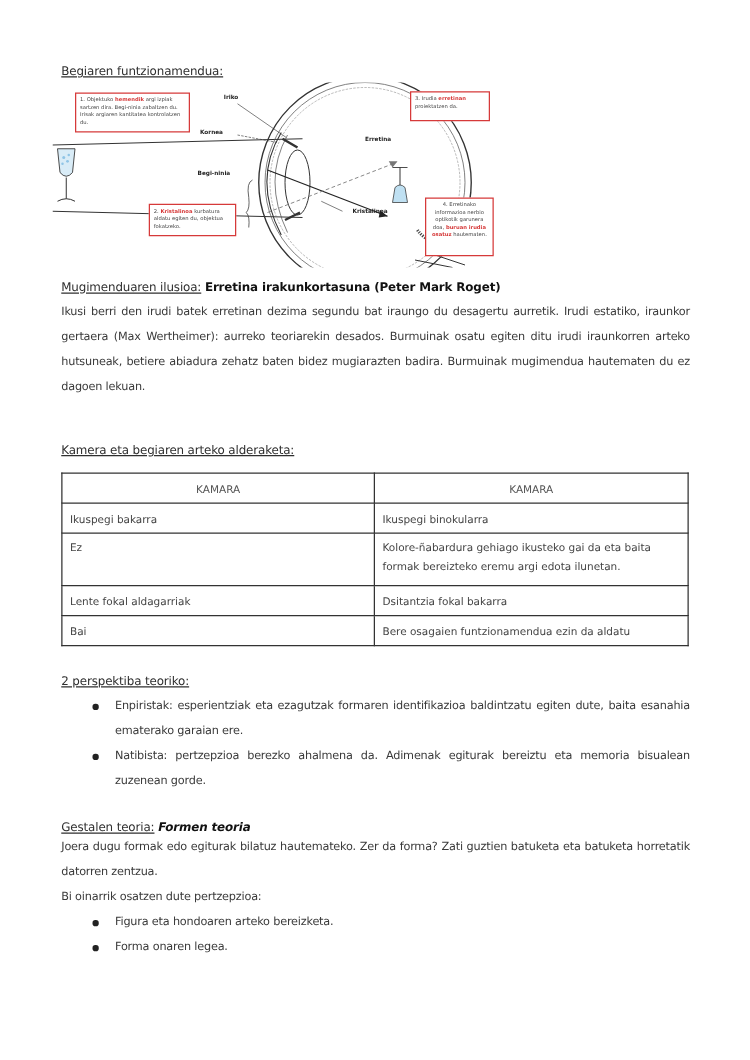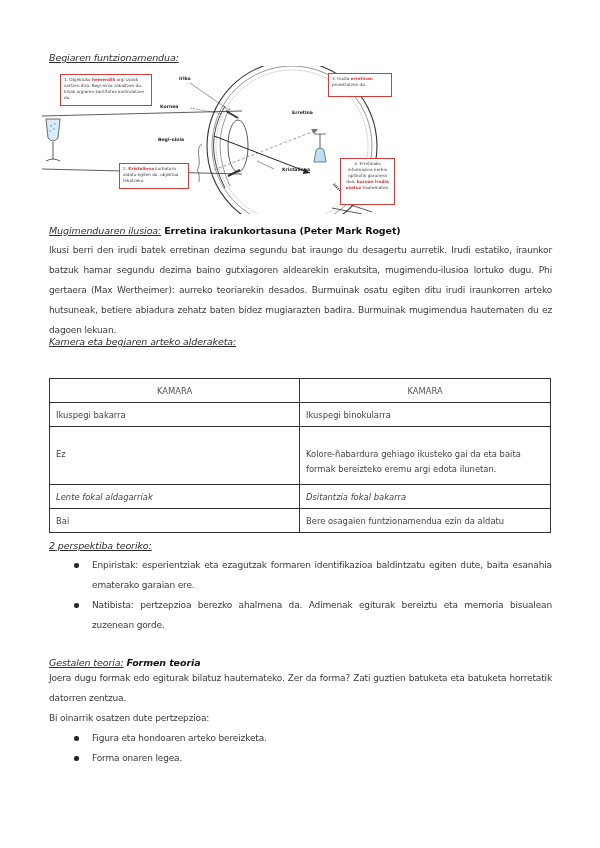--- a/index.html
+++ b/index.html
@@ -1,19 +1,19 @@
 <!DOCTYPE html>
 <html><head>
 <meta charset="utf-8">
 <style>
   html, body { margin: 0; padding: 0; background: #ffffff; }
   body { width: 600px; height: 848px; position: relative; overflow: hidden;
          font-family: "DejaVu Sans", "Liberation Sans", sans-serif; color: #2b2b2b; }
   .page { position: absolute; left: 0; top: 0; width: 600px; height: 848px; }
-  .u { text-decoration: underline; font-style: italic; }
+  .u { text-decoration: underline; }
   .section-title { position: absolute; left: 49px; font-size: 9.5px; color: #2f2f2f; letter-spacing: -0.1px; }
   .bold { font-weight: bold; color: #111; }
   .boldital { font-weight: bold; font-style: italic; color: #111; }
   .para { position: absolute; left: 49px; width: 503px; font-size: 9px; line-height: 20px;
           color: #3a3a3a; text-align: justify; letter-spacing: -0.15px; }
   .line { display: block; white-space: nowrap; }
   .just { text-align: justify; text-align-last: justify; }
 
   
   .diagram { position: absolute; left: 42px; top: 66px; width: 358px; height: 148px; }
@@ -22,22 +22,22 @@
   .redbox .red { color: #d63a3a; font-weight: bold; }
   .diag-label { position: absolute; font-size: 4.6px; color: #222; font-weight: bold; }
 
   
   table.cmp { position: absolute; left: 49px; top: 378px; width: 502px; border-collapse: collapse;
               font-size: 8.4px; color: #444; }
   table.cmp td { border: 1px solid #333; padding: 0 6px; vertical-align: middle; }
   table.cmp td.c1 { width: 237px; }
   table.cmp tr.hdr td { text-align: center; height: 23px; color: #555; }
   table.cmp tr.r1 td { height: 23px; }
-  table.cmp tr.r2 td { height: 37px; vertical-align: top; padding-top: 20px; line-height: 15px; }
-  table.cmp tr.r3 td { height: 23px; font-style: italic; }
+  table.cmp tr.r2 td { height: 37px; vertical-align: top; padding-top: 4px; line-height: 15px; }
+  table.cmp tr.r3 td { height: 23px; }
   table.cmp tr.r4 td { height: 23px; margin-top: 13px; }
 
   ul.bullets { position: absolute; left: 49px; width: 503px; margin: 0; padding: 0; list-style: none;
                font-size: 9px; line-height: 20px; color: #3a3a3a; letter-spacing: -0.15px; }
   ul.bullets li { position: relative; padding-left: 43px; text-align: justify; }
   ul.bullets li .dot { position: absolute; left: 25px; top: 8px; width: 4.5px; height: 4.5px;
                        border-radius: 50%; background: #222; }
 </style>
 </head>
 <body>
@@ -115,27 +115,26 @@
       <span>4.</span> <span>Erretinako informazioa nerbio optikotik garunera doa,</span> <span class="red">buruan irudia osatuz</span> <span>hautematen.</span>
     </div>
   </div>
 
   <div class="section-title" style="top:225px;">
     <span class="u">Mugimenduaren ilusioa:</span>
     <span class="bold">Erretina irakunkortasuna (Peter Mark Roget)</span>
   </div>
   <div class="para" style="top:240px;">
     <span class="line just">Ikusi berri den irudi batek erretinan dezima segundu bat iraungo du desagertu aurretik. Irudi estatiko, iraunkor</span>
-    <span class="line just">batzuk hamar segundu dezima baino gutxiagoren aldearekin erakutsita, mugimendu-ilusioa lortuko dugu. Phi</span>
     <span class="line just">gertaera (Max Wertheimer): aurreko teoriarekin desados. Burmuinak osatu egiten ditu irudi iraunkorren arteko</span>
     <span class="line just">hutsuneak, betiere abiadura zehatz baten bidez mugiarazten badira. Burmuinak mugimendua hautematen du ez</span>
     <span class="line">dagoen lekuan.</span>
   </div>
 
-  <div class="section-title u" style="top:336px;">Kamera eta begiaren arteko alderaketa:</div>
+  <div class="section-title u" style="top:355px;">Kamera eta begiaren arteko alderaketa:</div>
   <table class="cmp">
     <tbody>
         <tr class="hdr">
       <td class="c1">KAMARA</td>
       <td>KAMARA</td>
     </tr>
     <tr class="r1">
       <td class="c1">Ikuspegi bakarra</td>
       <td>Ikuspegi binokularra</td>
     </tr>

